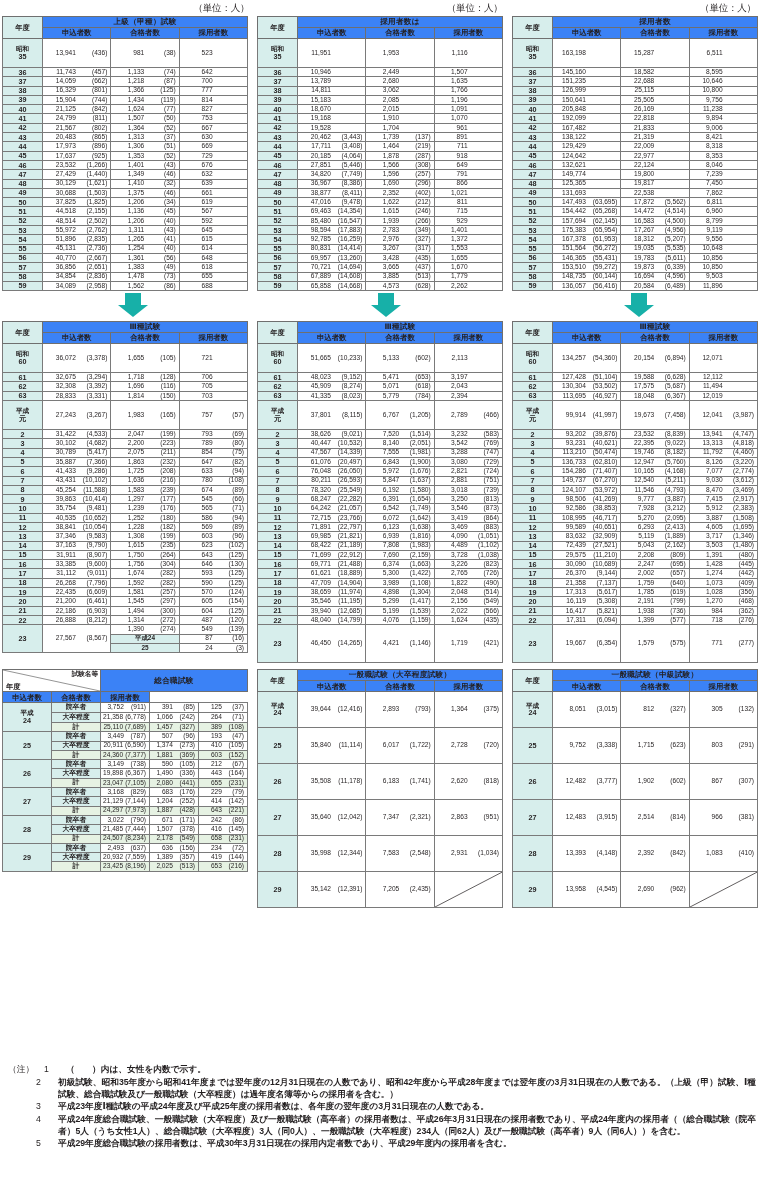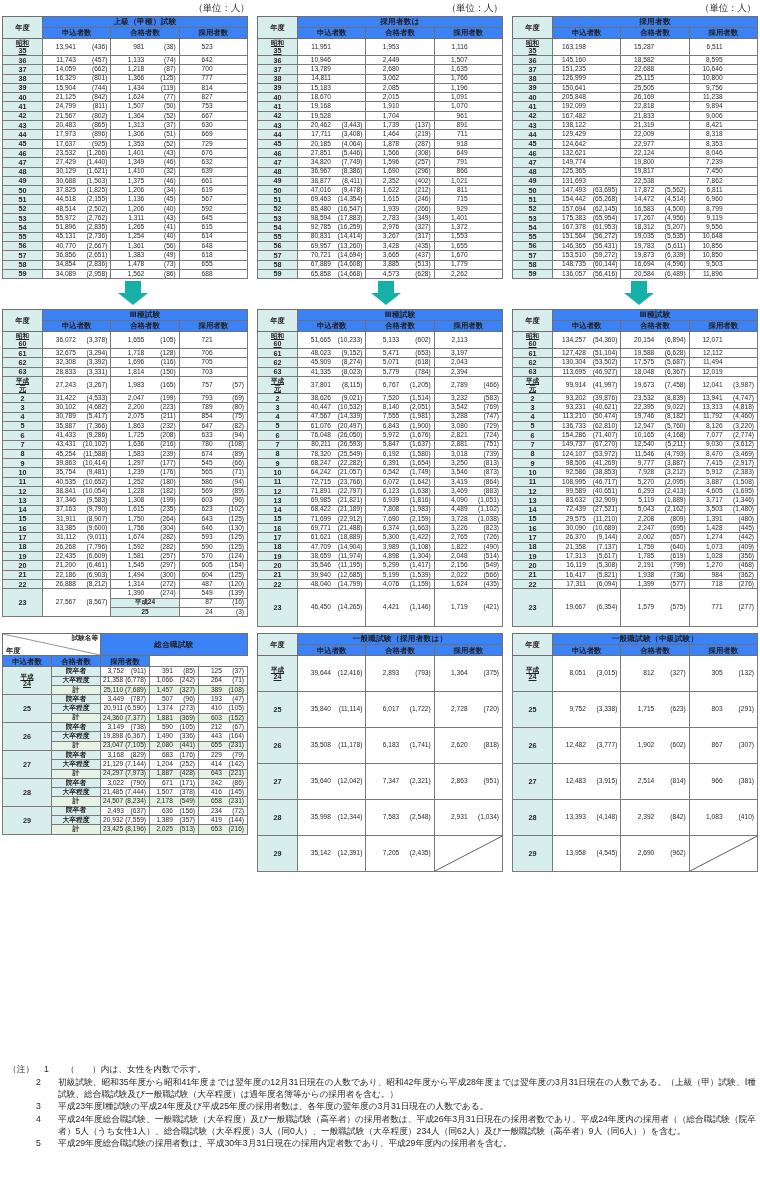--- a/index.html
+++ b/index.html
@@ -71,22 +71,21 @@
   }
   table.stat td.yr, table.stat th.yr {
     background: #d7eeec;
     font-weight: bold;
     font-size: 7.2px;
     width: 40px;
   }
   table.stat td.yr.era {
     line-height: 1.15;
     font-size: 6.6px;
-    height: 17px;
-    text-decoration: underline;
+    height: 29px;
   }
   table.stat td.yr.era b { font-size: 7.2px; display:block; }
   .numpair {
     display: flex;
     width: 100%;
     align-items: center;
     padding: 0 2px;
   }
   .numpair .n1 { flex: 1 1 52%; text-align: right; padding-right: 2px; }
   .numpair .n2 { flex: 1 1 48%; text-align: right; padding-right: 1px; }
@@ -148,21 +147,21 @@
     width: 748px;
     font-size: 8.7px;
     line-height: 1.38;
     color: #231f20;
   }
   .note {
     display: flex;
     margin-bottom: 0.5px;
   }
   .note .lead { flex: 0 0 auto; white-space: pre; }
-  .note .body { flex: 1 1 auto; text-align: justify; }
+  .note .body { flex: 1 1 auto; text-align: justify; font-weight: bold; }
   .note.first .lead { width: 36px; }
   .note .num { width: 22px; flex: 0 0 22px; text-align: left; }
 </style>
 </head>
 <body>
 
 <div class="page">
 
   <div class="unit-row">
     <div class="unit-cell">（単位：人）</div>
@@ -3993,21 +3992,21 @@
               </td>
             </tr>
           </tbody>
         </table>
     </div>
     <div class="col">
       <table class="stat" id="t-ipu">
           <thead>
             <tr>
               <th class="yr" rowspan="2">年度</th>
-              <th class="title" colspan="3">一般職試験（採用者数は）</th>
+              <th class="title" colspan="3">一般職試験（大卒程度試験）</th>
             </tr>
             <tr>
               <th>申込者数</th>
               <th>合格者数</th>
               <th>採用者数</th>
             </tr>
           </thead>
           <tbody>
             <tr style="height:36px">
               <td class="yr era">平成<b>24</b></td>

